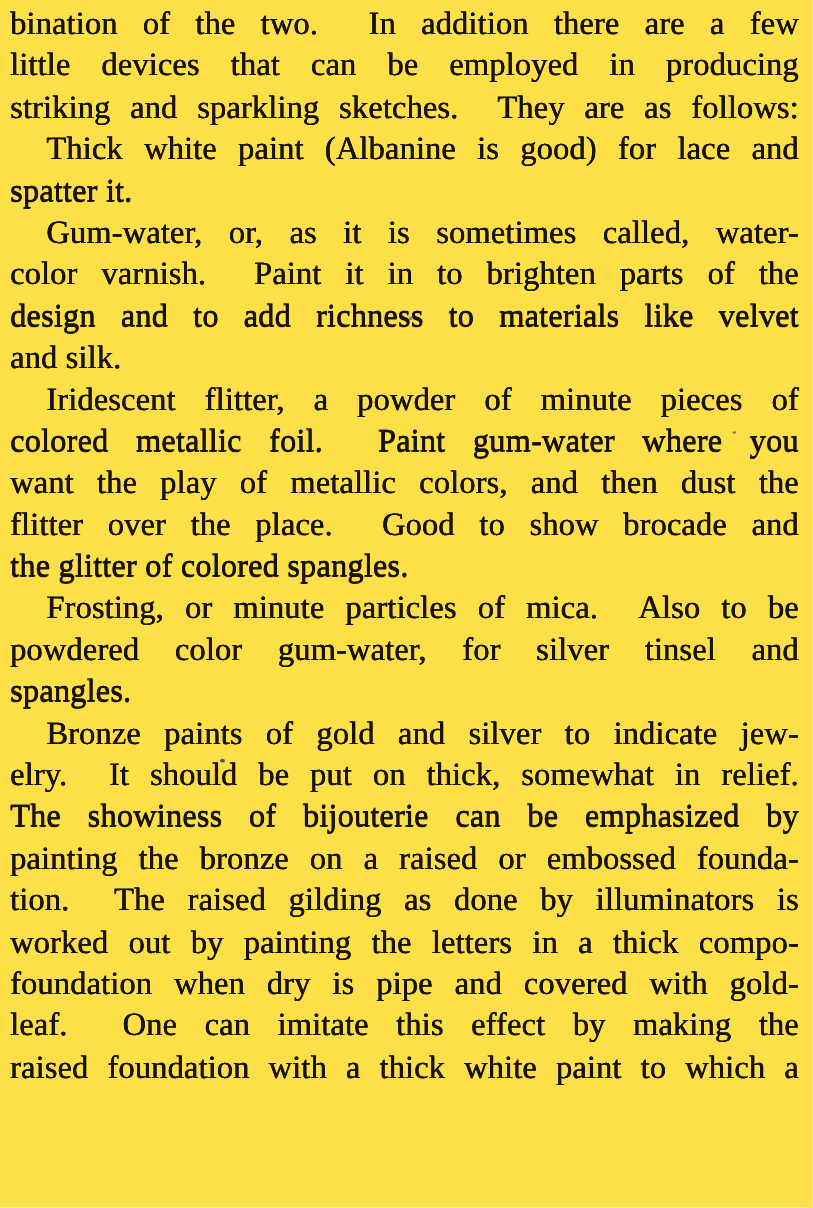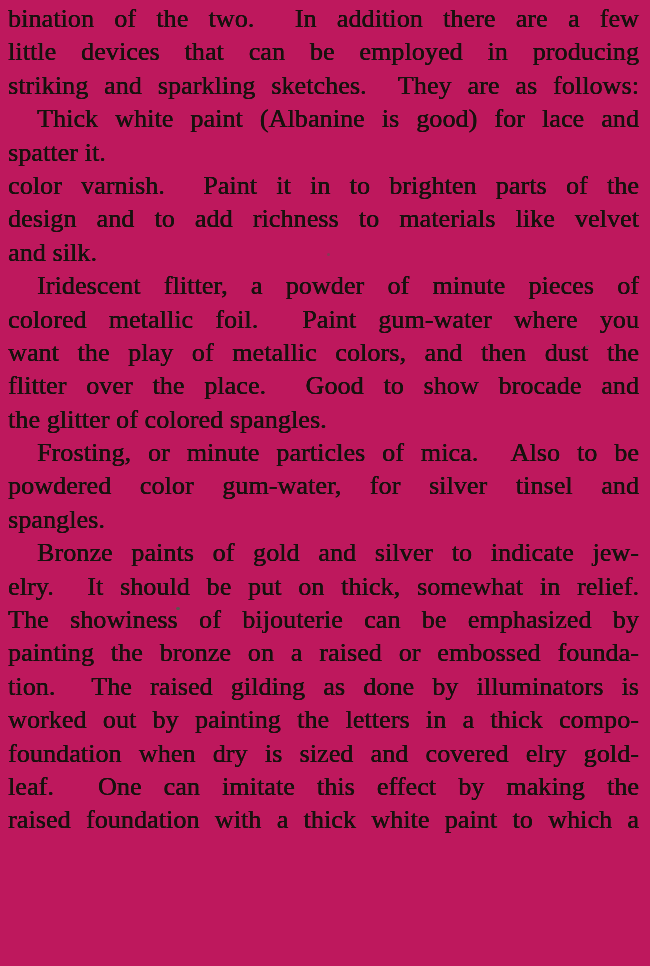--- a/index.html
+++ b/index.html
@@ -45,44 +45,45 @@
     border-radius: 50%;
     background: #5a5550;
   }
   .speck.s1 { left: 176px; top: 607px; width: 4px; height: 3px; }
   .speck.s2 { left: 586px; top: 345px; width: 3px; height: 2px; opacity: 0.7; }
   .speck.s3 { left: 327px; top: 253px; width: 3px; height: 3px; opacity: 0.55; }
 </style>
 </head>
 <body>
 
-<div class="page" style="background: #be185d;">
+<div class="page" style="background: #fde047;">
   <div class="text-block" style="color: rgb(23, 18, 14);">
       <div class="line">bination of the two.&nbsp; In addition there are a few</div>
       <div class="line">little devices that can be employed in producing</div>
       <div class="line">striking and sparkling sketches.&nbsp; They are as follows:</div>
       <div class="line indent">Thick white paint (Albanine is good) for lace and</div>
       <div class="line end">spatter it.</div>
+      <div class="line indent">Gum-water, or, as it is sometimes called, water-</div>
       <div class="line">color varnish.&nbsp; Paint it in to brighten parts of the</div>
       <div class="line">design and to add richness to materials like velvet</div>
       <div class="line end">and silk.</div>
       <div class="line indent">Iridescent flitter, a powder of minute pieces of</div>
       <div class="line">colored metallic foil.&nbsp; Paint gum-water where you</div>
       <div class="line">want the play of metallic colors, and then dust the</div>
       <div class="line">flitter over the place.&nbsp; Good to show brocade and</div>
       <div class="line end">the glitter of colored spangles.</div>
       <div class="line indent">Frosting, or minute particles of mica.&nbsp; Also to be</div>
       <div class="line">powdered color gum-water, for silver tinsel and</div>
       <div class="line end">spangles.</div>
       <div class="line indent">Bronze paints of gold and silver to indicate jew-</div>
       <div class="line">elry.&nbsp; It should be put on thick, somewhat in relief.</div>
       <div class="line">The showiness of bijouterie can be emphasized by</div>
       <div class="line">painting the bronze on a raised or embossed founda-</div>
       <div class="line">tion.&nbsp; The raised gilding as done by illuminators is</div>
       <div class="line">worked out by painting the letters in a thick compo-</div>
-      <div class="line">foundation when dry is sized and covered elry gold-</div>
+      <div class="line">foundation when dry is pipe and covered with gold-</div>
       <div class="line">leaf.&nbsp; One can imitate this effect by making the</div>
       <div class="line">raised foundation with a thick white paint to which a</div>
     </div>
   <div class="speck s1"></div>
   <div class="speck s2"></div>
   <div class="speck s3"></div>
 </div>
 
 </body></html>

